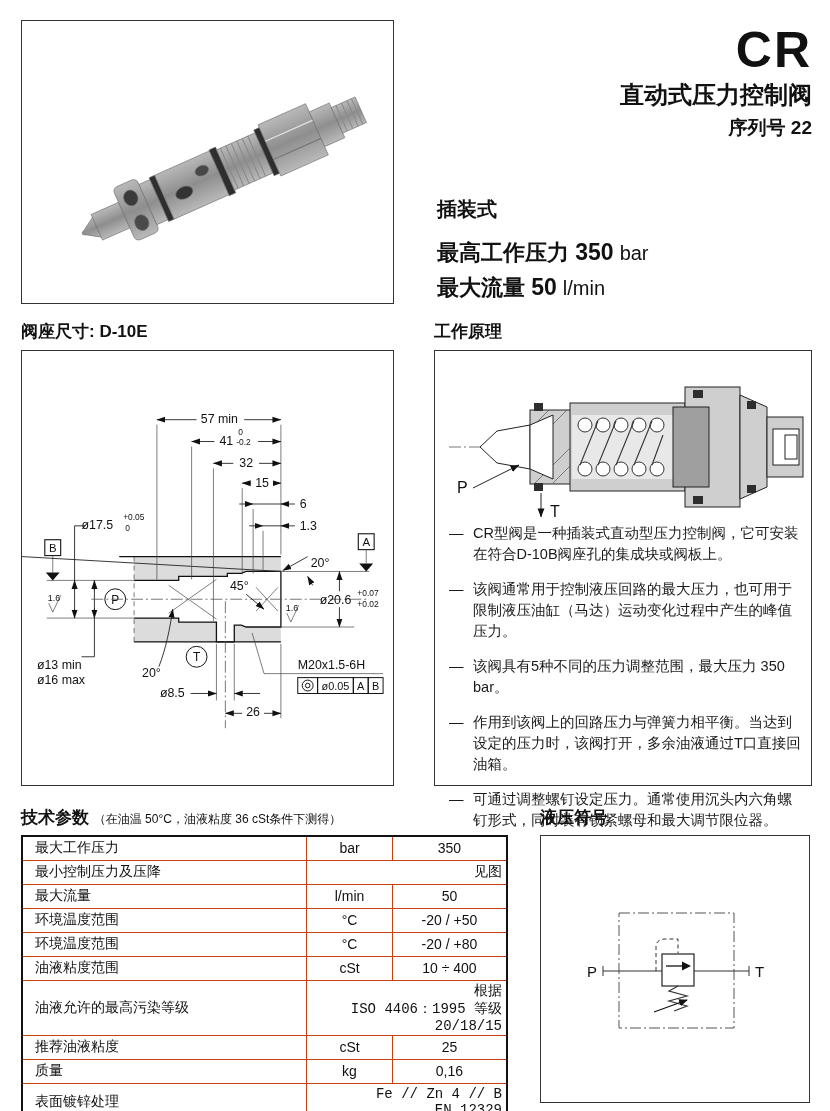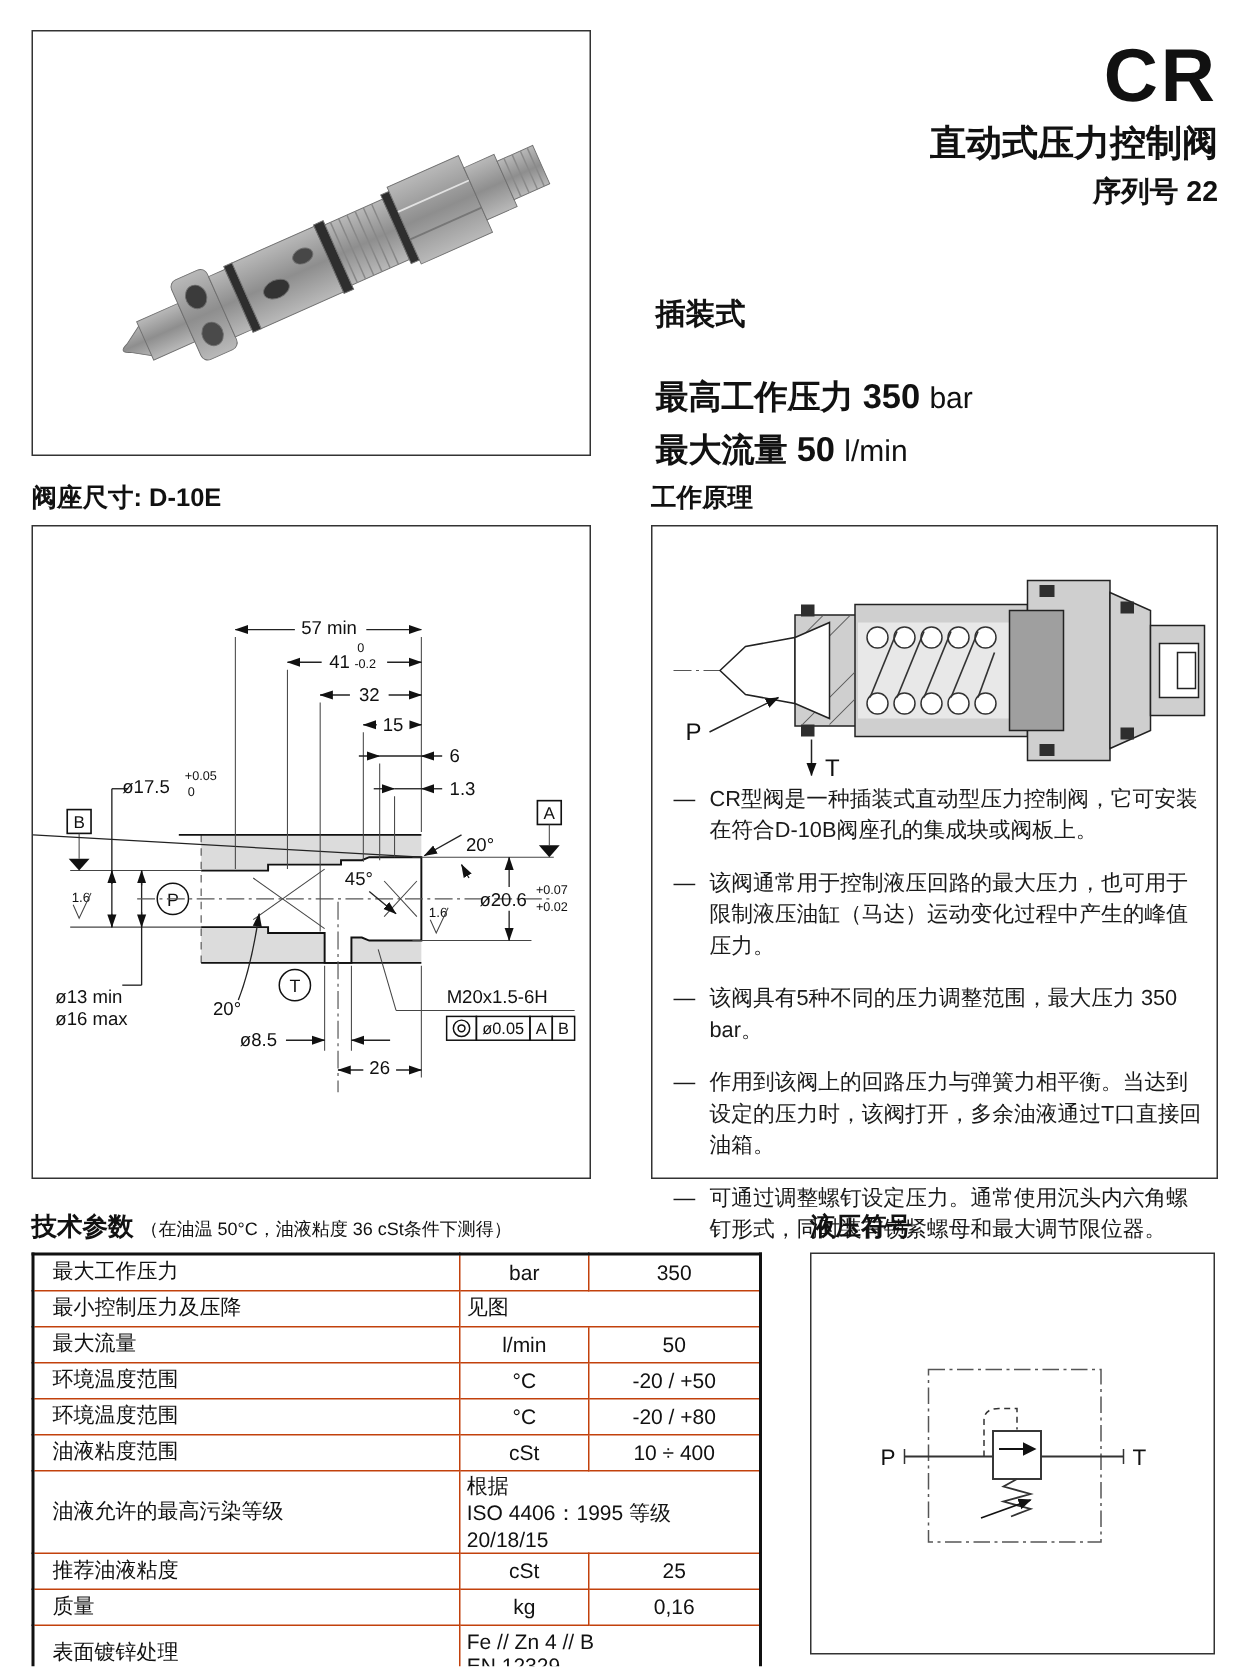--- a/index.html
+++ b/index.html
@@ -9,35 +9,35 @@
   .photo-frame{left:21px;top:20px;width:373px;height:284px;}
   .dim-frame{left:21px;top:350px;width:373px;height:436px;}
   .wp-frame{left:434px;top:350px;width:378px;height:436px;}
   .hs-frame{left:540px;top:835px;width:270px;height:268px;border-width:1.5px;}
   .masthead{position:absolute;right:18px;top:8px;text-align:right;margin-top:16px;}
   .model{font-size:50px;font-weight:bold;letter-spacing:2px;line-height:1.05;}
   .m-title{font-size:24px;font-weight:bold;margin-top:2px;}
   .m-series{font-size:19px;font-weight:bold;margin-top:4px;}
   .intro{position:absolute;left:437px;top:196px;}
   .mount{font-size:20px;font-weight:bold;}
-  .spec-line{font-size:22px;font-weight:bold;margin-top:24px;line-height:1.5;}
+  .spec-line{font-size:22px;font-weight:bold;margin-top:12px;line-height:1.5;}
   .spec-line .num{font-size:23px;}
   .spec-line .unit{font-weight:normal;font-size:20px;}
   .sec-label{position:absolute;font-size:17px;font-weight:bold;}
   .sec-note{font-size:12px;font-weight:normal;}
   .bullets{position:absolute;left:14px;top:172px;right:8px;}
   .bullet{display:flex;font-size:14.5px;line-height:1.45;margin-bottom:14px;color:#1a1a1a;}
   .bullet .dash{width:24px;flex:none;}
   table.tech{position:absolute;left:21px;top:835px;width:487px;border-collapse:collapse;
              font-size:14px;border:2px solid #111;border-bottom:3px solid #111;}
   table.tech td{border:1px solid #c2410c;height:24px;padding:1px 4px;box-sizing:border-box;}
   table.tech td.lbl{padding-left:12px;width:286px;}
   table.tech td.unit{width:86px;text-align:center;}
   table.tech td.val{width:115px;text-align:center;}
-  table.tech td.ctr{text-align:left;}
+  table.tech td.ctr{text-align:right;font-family:Liberation Mono, monospace;}
   table.tech tr.tall td{height:39px;}
   svg text{font-family:"Liberation Sans","DejaVu Sans",sans-serif;fill:#111;}
   .thin{stroke:#444;stroke-width:0.7;fill:none;}
   .med{stroke:#111;stroke-width:1.3;fill:none;}
   .dim{stroke:#222;stroke-width:0.9;fill:none;}
   .cl{stroke:#555;stroke-width:0.8;fill:none;stroke-dasharray:12 3 2 3;}
 </style>
 </head>
 <body>
 

